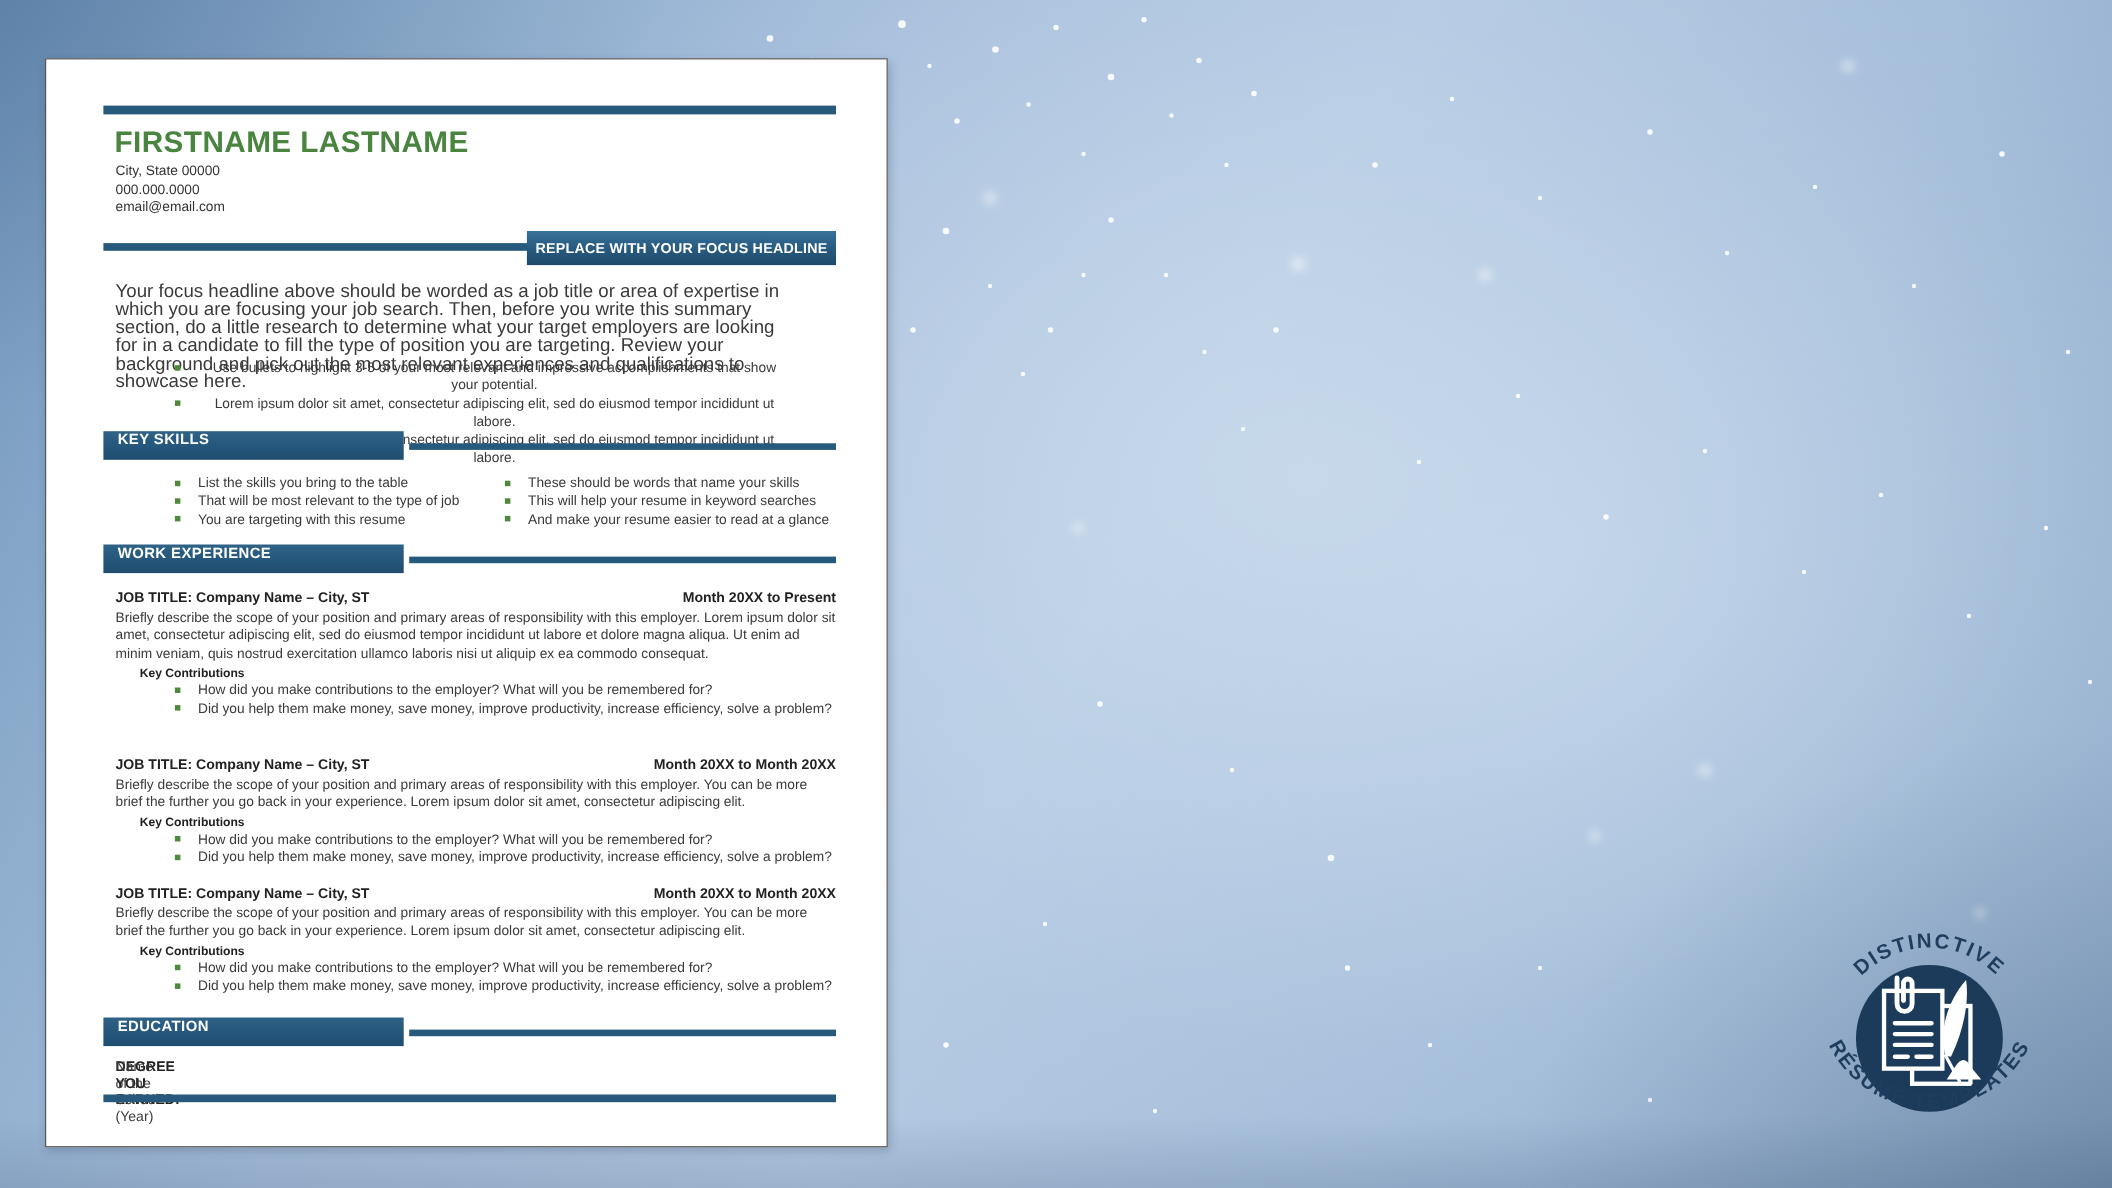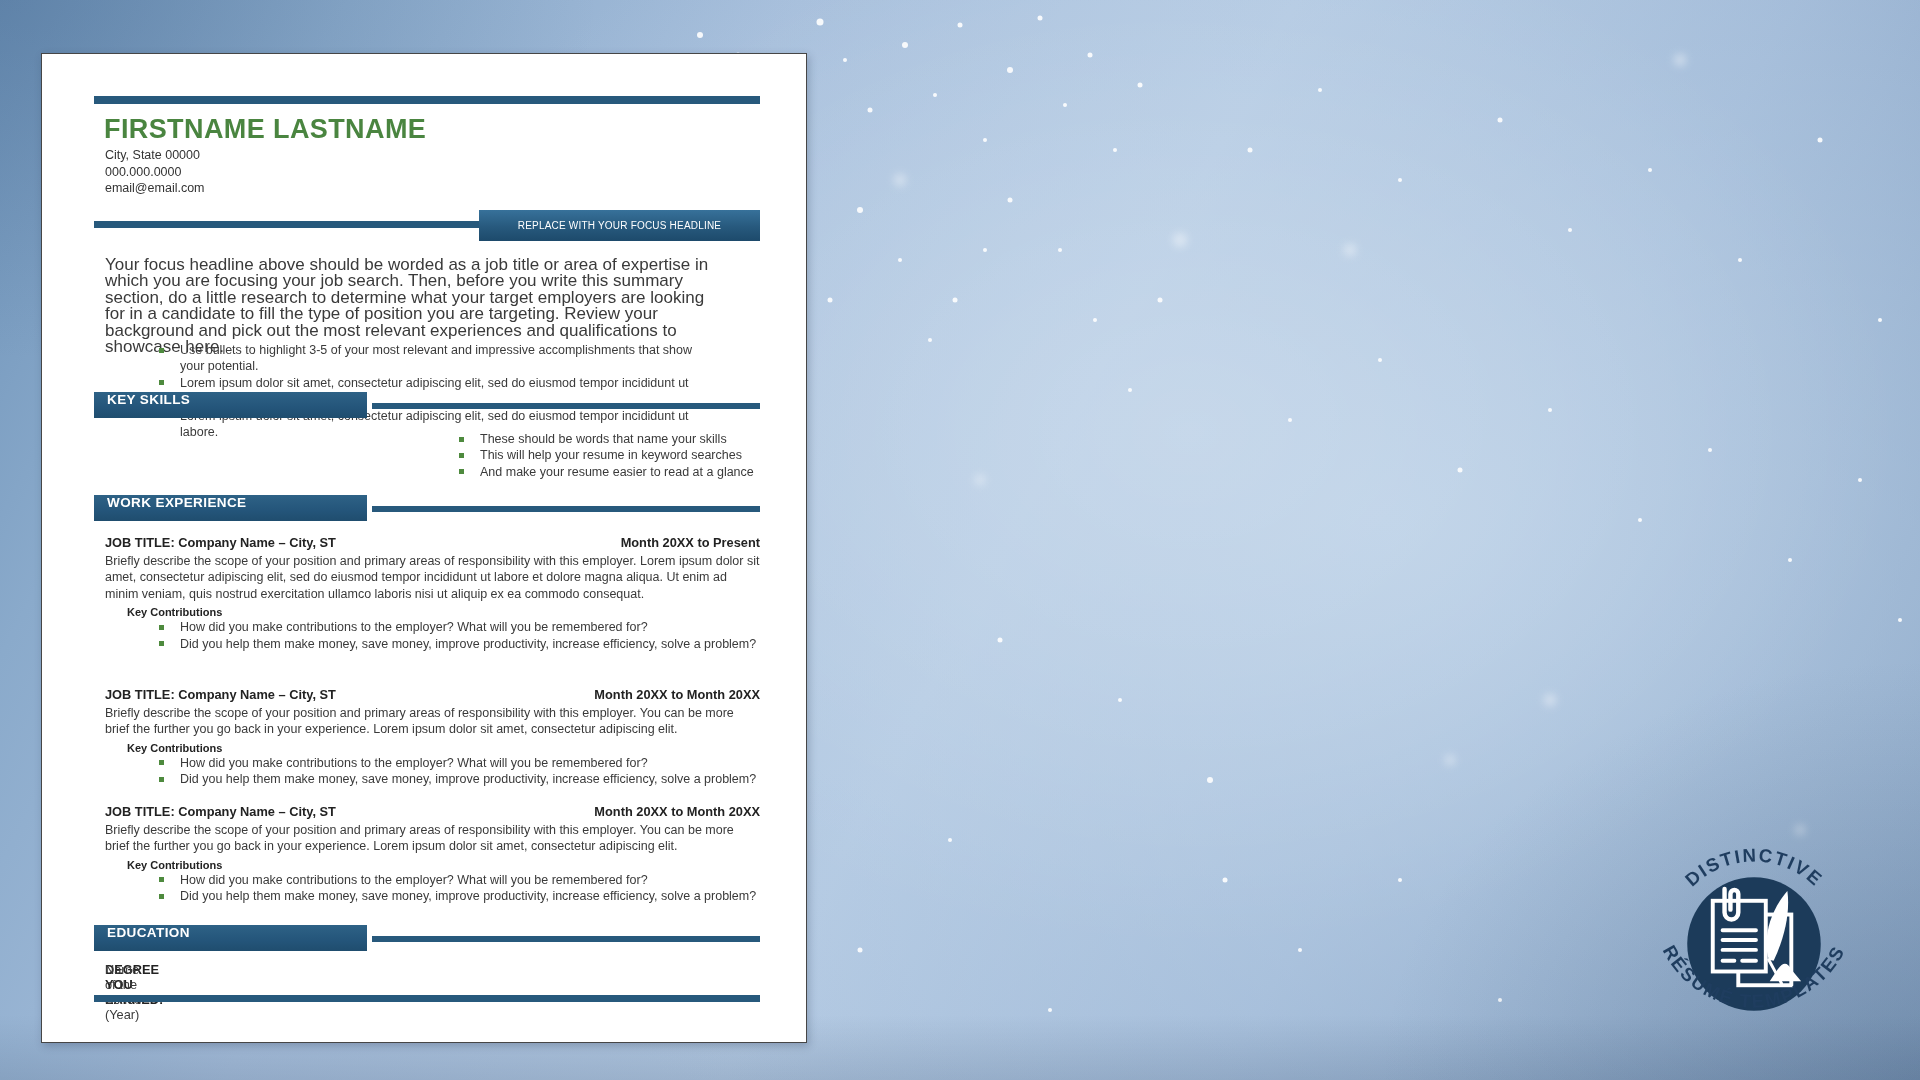--- a/index.html
+++ b/index.html
@@ -36,32 +36,32 @@
   .name { left:62px; top:58px; width:640px; font-size:27px; font-weight:bold;
           color:#4a8540; letter-spacing:0.4px; line-height:34px; }
   .contact { left:63px; top:93px; width:400px; font-size:12.5px; color:#333;
              line-height:16.5px; }
   .contact div { position:static; }
 
   .focus-rule { left:52px; top:167px; width:400px; height:7px; background:#27597c; }
   .focus-box  { left:437px; top:156px; width:281px; height:31px;
                 background:linear-gradient(180deg,#37719a 0%,#27597d 55%,#1d4a6b 100%);
                 display:flex; align-items:center; justify-content:center; }
-  .focus-box span { position:static; color:#fff; font-weight:normal; font-size:10px;
+  .focus-box span { position:static; color:#fff; font-weight:bold; font-size:13px;
                     letter-spacing:0.2px; }
 
   .summary { left:63px; top:203px; width:606px; font-size:17px; color:#3a3a3a;
              line-height:16.4px; }
 
   ul.blist { list-style:none; }
   ul.blist li { position:relative; padding-left:21px; line-height:16.4px;
                 font-size:12.5px; color:#3a3a3a; }
   ul.blist li::before { content:""; position:absolute; left:0; top:5.5px;
                 width:5px; height:5px; background:#4e8a3e; }
-  .sum-bullets { left:117px; top:288px; width:560px; }
+  .sum-bullets { left:117px; top:272px; width:560px;text-align:center; }
 
   .sec-line { height:6px; background:#27597c; }
   .sec-box  { width:273px; height:26px;
               background:linear-gradient(180deg,#2e6286 0%,#24557a 60%,#1f4d6e 100%);
               display:flex; align-items:flex-start; }
   .sec-box span { position:static; color:#fff; font-weight:bold; font-size:13.5px;
                   letter-spacing:0.4px; padding-left:13px; }
   .ks-line { left:330px; top:349px; width:388px; }
   .ks-box  { left:52px;  top:338px; }
   .we-line { left:330px; top:452px; width:388px; }
@@ -201,20 +201,25 @@
     <li>Use bullets to highlight 3-5 of your most relevant and impressive accomplishments that show your potential.</li>
     <li>Lorem ipsum dolor sit amet, consectetur adipiscing elit, sed do eiusmod tempor incididunt ut labore.</li>
     <li>Lorem ipsum dolor sit amet, consectetur adipiscing elit, sed do eiusmod tempor incididunt ut labore.</li>
   </ul>
 
   <div class="sec-line ks-line"></div>
   <div class="sec-box ks-box">
     <span>KEY SKILLS</span>
   </div>
 
+  <ul class="blist skills-col1">
+    <li>List the skills you bring to the table</li>
+    <li>That will be most relevant to the type of job</li>
+    <li>You are targeting with this resume</li>
+  </ul>
   <ul class="blist skills-col2">
     <li>These should be words that name your skills</li>
     <li>This will help your resume in keyword searches</li>
     <li>And make your resume easier to read at a glance</li>
   </ul>
 
   <div class="sec-line we-line"></div>
   <div class="sec-box we-box">
     <span>WORK EXPERIENCE</span>
   </div>

